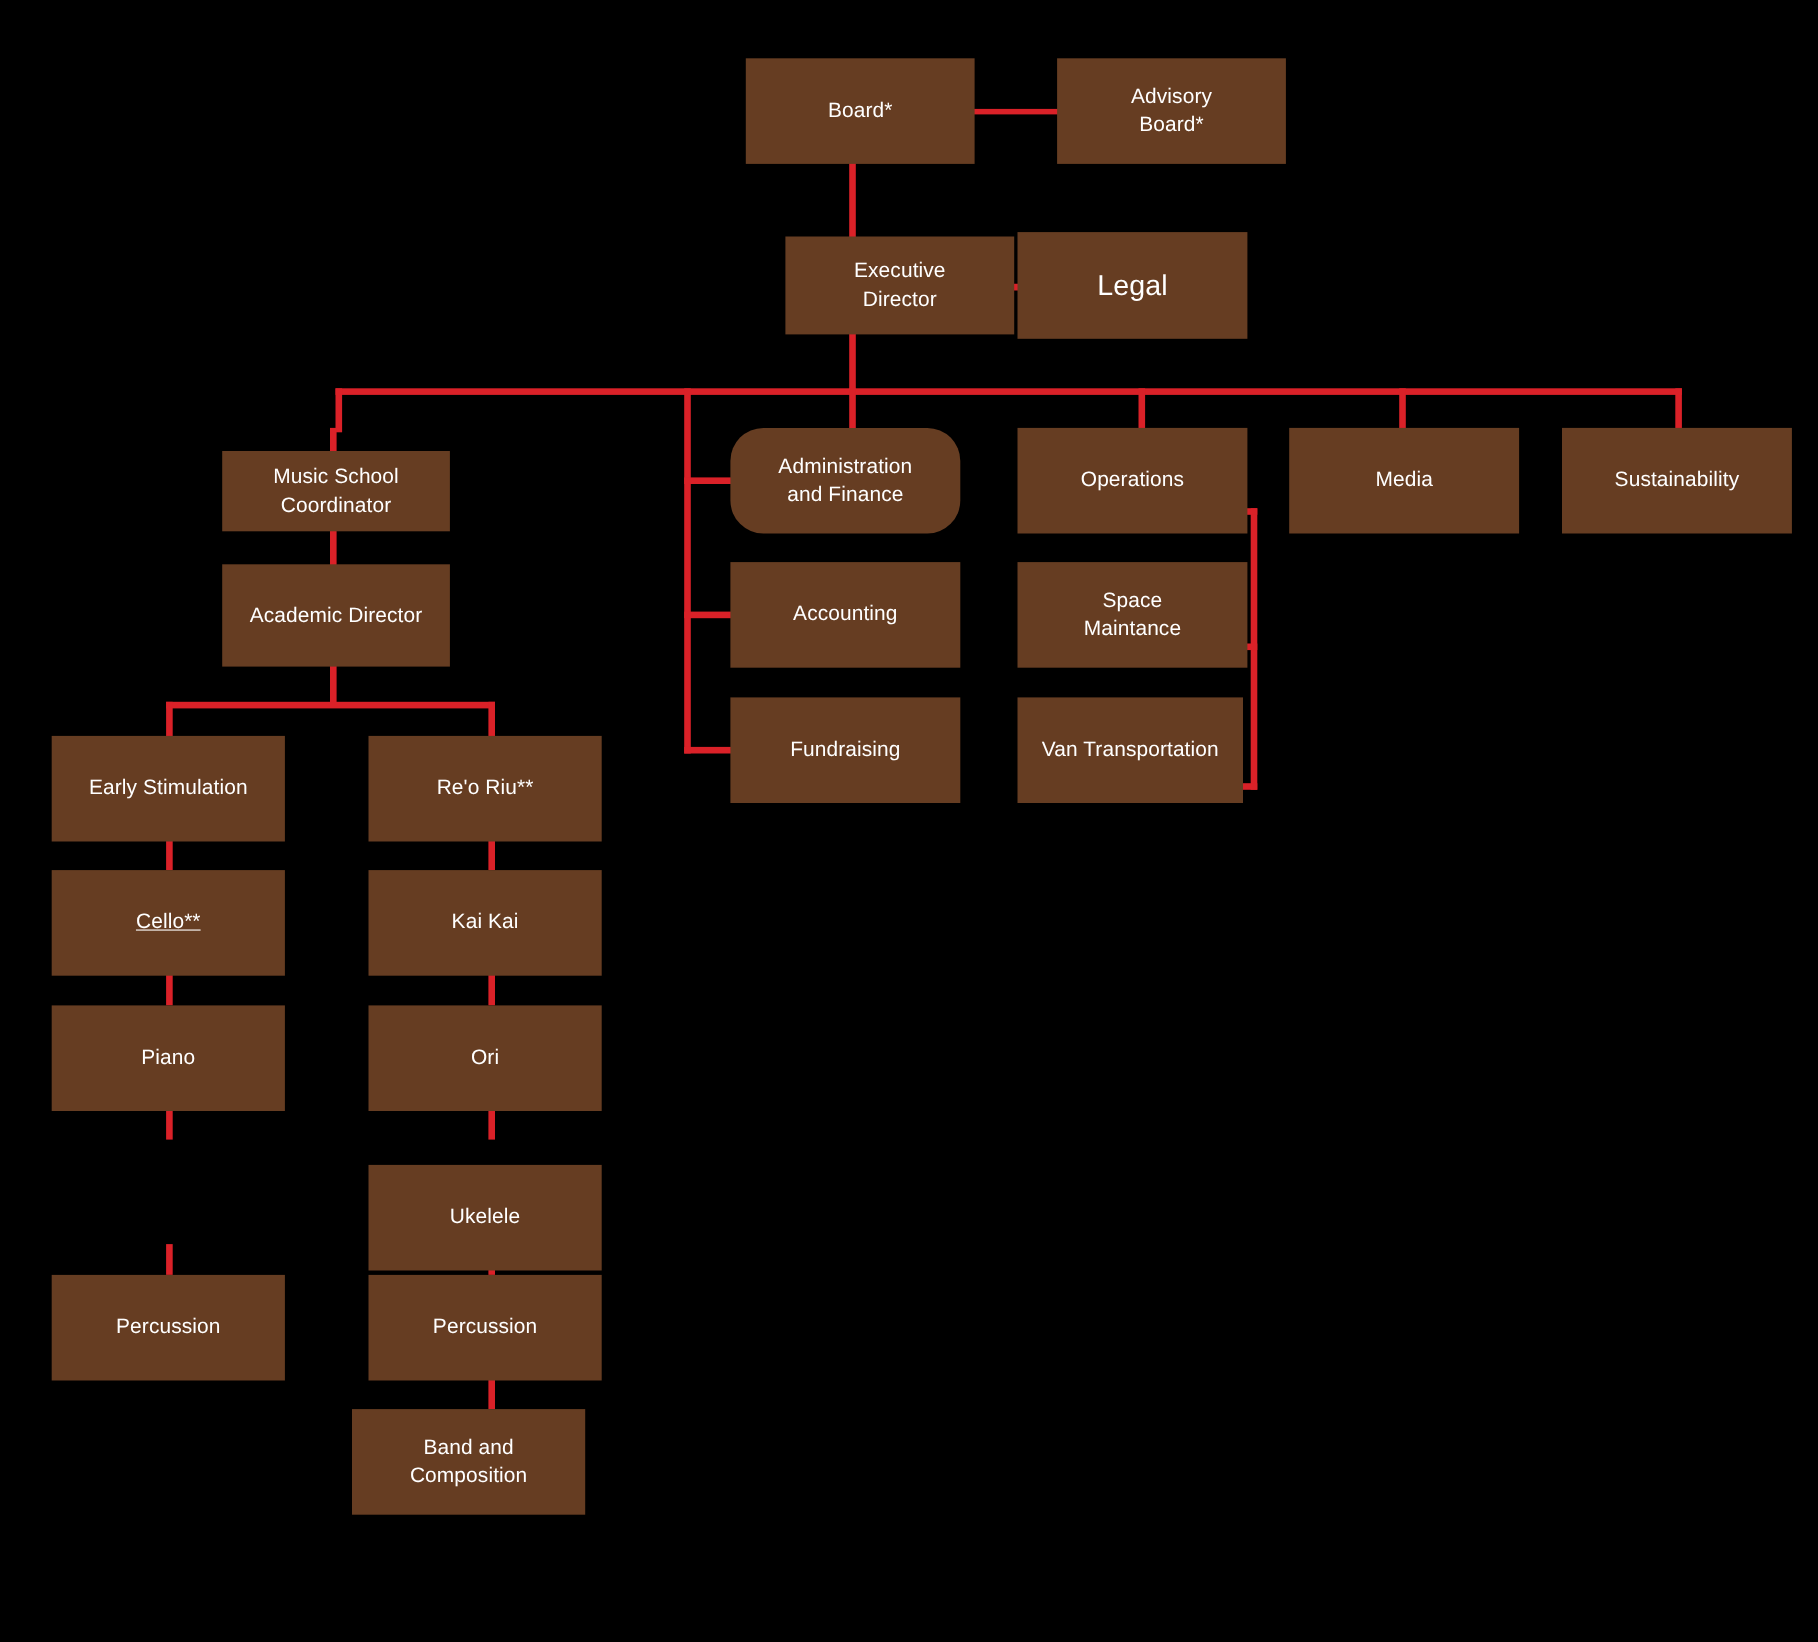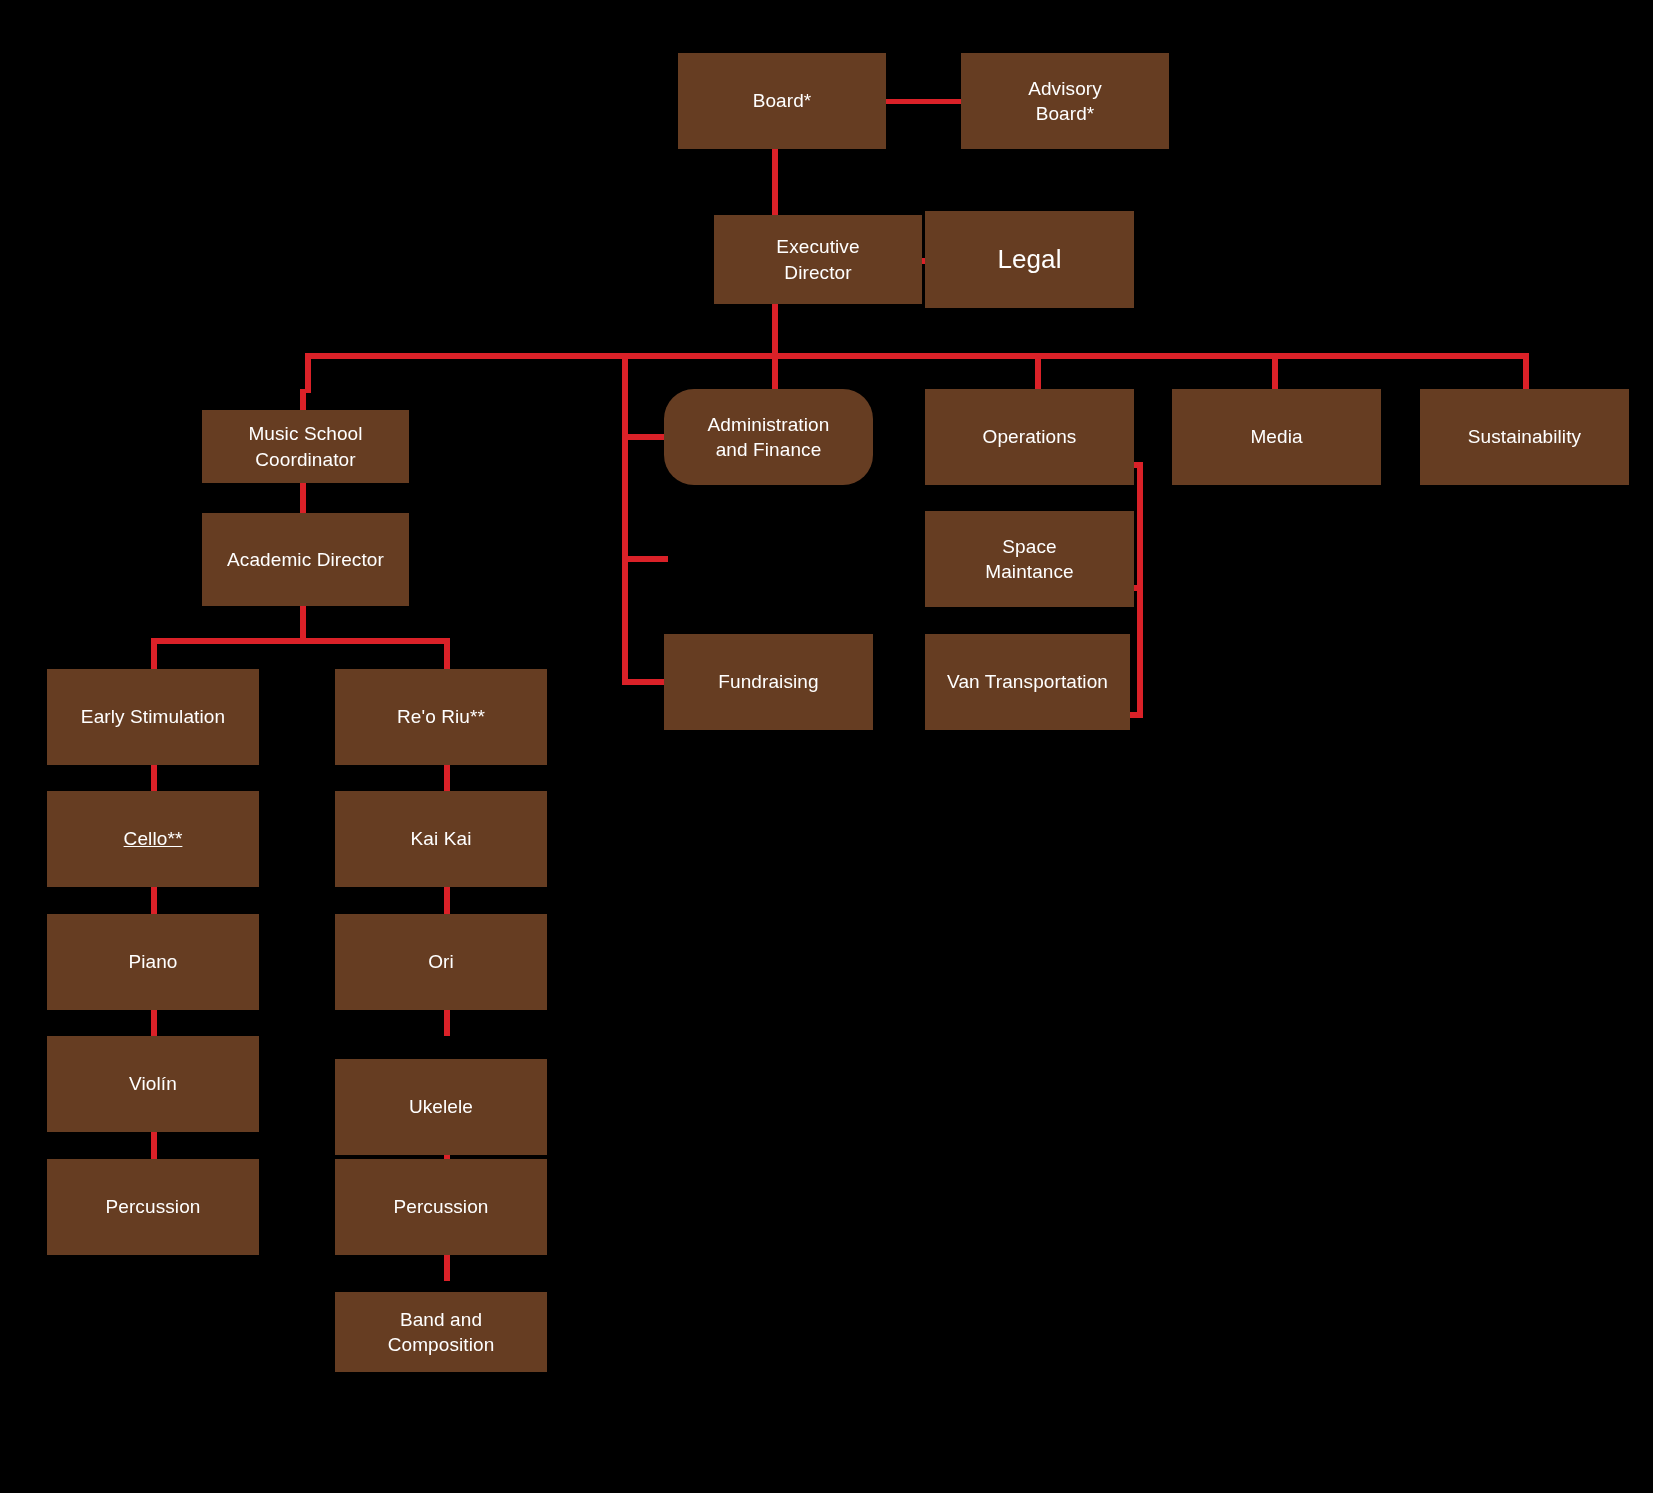--- a/index.html
+++ b/index.html
@@ -113,50 +113,50 @@
   <div class="node big" style="left:925px; top:211px; width:209px; height:97px;">Legal</div>
 
   <div class="node" style="left:202px; top:410px; width:207px; height:73px;">Music School
 Coordinator</div>
 
   <div class="node" style="left:202px; top:513px; width:207px; height:93px;">Academic Director</div>
 
   <div class="node" style="left:664px; top:389px; width:209px; height:96px;border-radius:30px;">Administration
 and Finance</div>
 
+  <div class="node" style="left:664px; top:511px; width:209px; height:96px;">Accounting</div>
 
   <div class="node" style="left:664px; top:634px; width:209px; height:96px;">Fundraising</div>
 
   <div class="node" style="left:925px; top:389px; width:209px; height:96px;">Operations</div>
 
   <div class="node" style="left:925px; top:511px; width:209px; height:96px;">Space
 Maintance</div>
 
   <div class="node" style="left:925px; top:634px; width:205px; height:96px;">Van Transportation</div>
 
   <div class="node" style="left:1172px; top:389px; width:209px; height:96px;">Media</div>
 
   <div class="node" style="left:1420px; top:389px; width:209px; height:96px;">Sustainability</div>
 
   <div class="node" style="left:47px; top:669px; width:212px; height:96px;">Early Stimulation</div>
 
   <div class="node" style="left:47px; top:791px; width:212px; height:96px;text-decoration:underline;">Cello**</div>
 
   <div class="node" style="left:47px; top:914px; width:212px; height:96px;">Piano</div>
 
-  <div class="node" style="left:47px; top:1036px; width:212px; height:96px;">Violín</div>
 
   <div class="node" style="left:47px; top:1159px; width:212px; height:96px;">Percussion</div>
 
   <div class="node" style="left:335px; top:791px; width:212px; height:96px;">Kai Kai</div>
 
   <div class="node" style="left:335px; top:669px; width:212px; height:96px;">Re'o Riu**</div>
 
   <div class="node" style="left:335px; top:914px; width:212px; height:96px;">Ori</div>
 
   <div class="node" style="left:335px; top:1036px; width:212px; height:96px;margin-top:23px;">Ukelele</div>
 
   <div class="node" style="left:335px; top:1159px; width:212px; height:96px;">Percussion</div>
 
-  <div class="node" style="left:335px; top:1281px; width:212px; height:80px;margin-top:11px;">Band and
+  <div class="node" style="left:320px; top:1281px; width:212px; height:96px;">Band and
 Composition</div>
 
 </div>
 
 </body></html>

